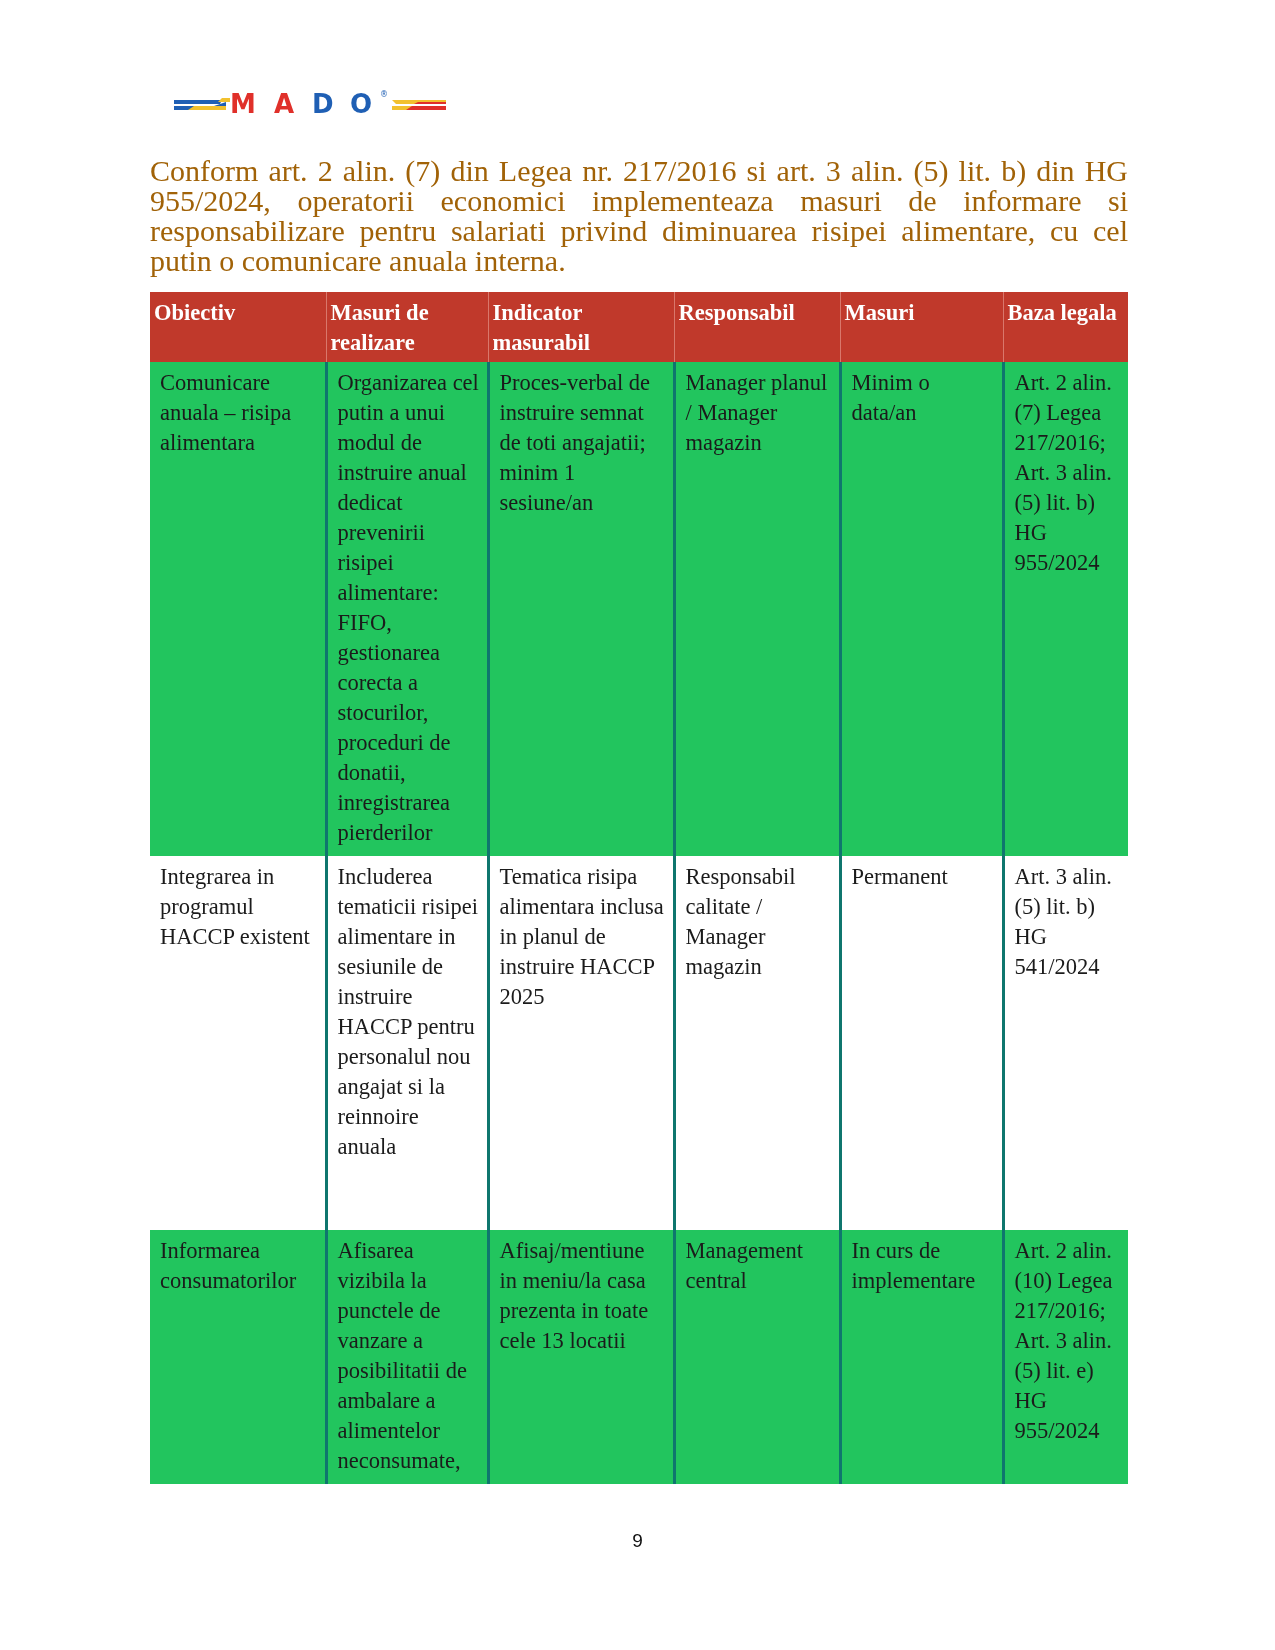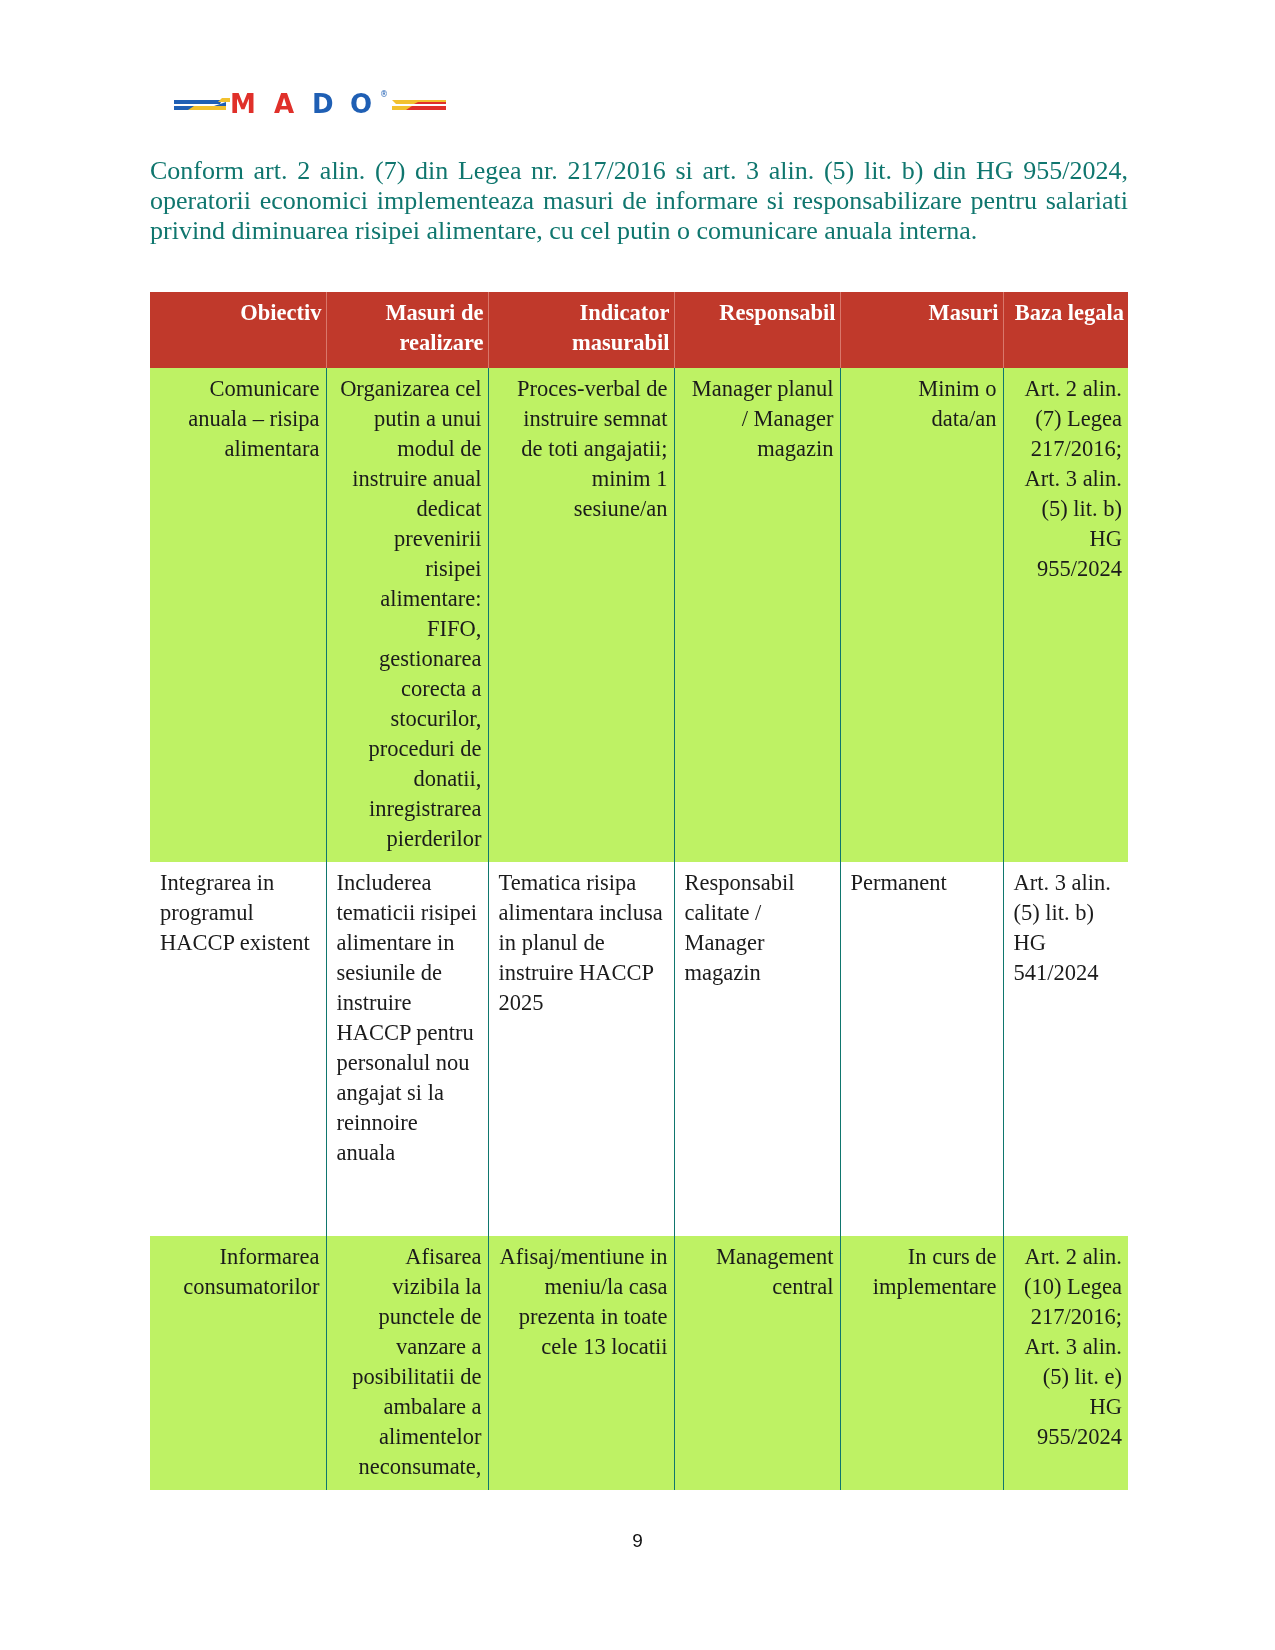--- a/index.html
+++ b/index.html
@@ -4,33 +4,33 @@
   <style>
     html, body { margin: 0; padding: 0; background: #ffffff; }
     body { width: 1275px; height: 1650px; position: relative; overflow: hidden;
            font-family: "DejaVu Serif", "Liberation Serif", serif; color: #1a1a1a; }
 
     .logo { position: absolute; left: 174px; top: 88px; width: 272px; height: 30px; }
     .logo svg { display: block; }
 
     .intro { position: absolute; left: 150px; top: 156px; width: 978px;
              font-family: "Liberation Serif", "DejaVu Serif", serif;
-             font-size: 26px; line-height: 30px; text-align: justify; color: #0f766e; }
+             font-size: 30px; line-height: 30px; text-align: justify; color: #a16207; }
 
     table.plan { position: absolute; left: 150px; top: 292px; width: 978px;
                  border-collapse: collapse; table-layout: fixed;
                  font-family: "Liberation Serif", "DejaVu Serif", serif; }
     table.plan th { background: #c0392b; color: #ffffff; font-weight: bold;
-                    font-size: 22.5px; line-height: 30px; text-align: right; vertical-align: top;
-                    padding: 6px 4px 8px 4px; border-left: 1px solid #d9776b; height: 62px; }
+                    font-size: 22.5px; line-height: 30px; text-align: left; vertical-align: top;
+                    padding: 6px 4px 2px 4px; border-left: 1px solid #d9776b; height: 62px; }
     table.plan th:first-child { border-left: none; }
     table.plan td { font-size: 22.5px; line-height: 30px; vertical-align: top;
-                    padding: 6px 6px 6px 10px; border-left: 1px solid #0f766e; color: #1b1b1b; }
+                    padding: 6px 6px 6px 10px; border-left: 3px solid #0f766e; color: #1b1b1b; }
     table.plan td:first-child { border-left: none; }
-    tr.shade td { background: #bef264; text-align: right; }
+    tr.shade td { background: #22c55e; }
     tr.plain td { background: #ffffff; }
     tr.r1 td { height: 482px; }
     tr.r2 td { height: 362px; }
     tr.r3 td { height: 242px; }
 
     .page-num { position: absolute; left: 0; width: 1275px; top: 1530px; text-align: center;
                 font-family: "Liberation Sans", "DejaVu Sans", sans-serif; font-size: 19px; color: #111; }
   </style>
 </head>
 <body>

